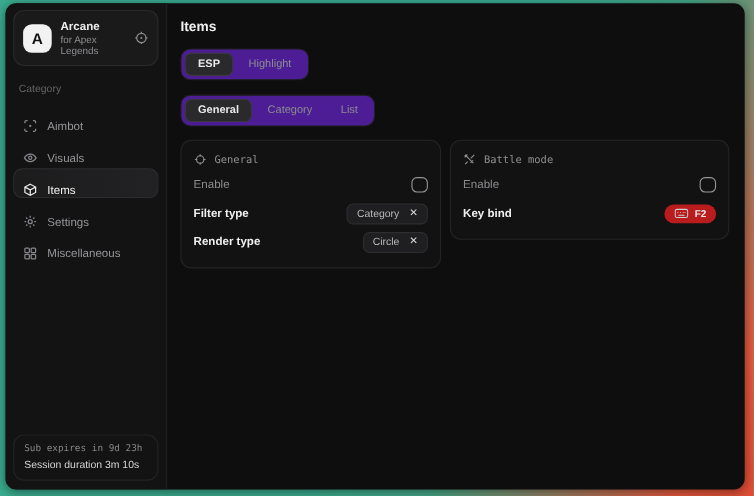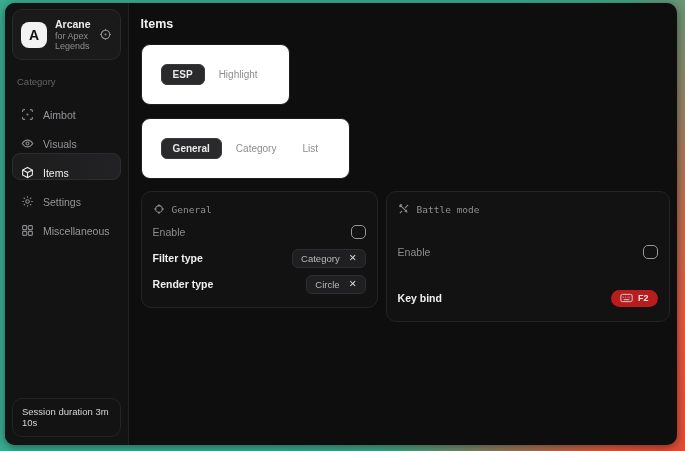--- a/index.html
+++ b/index.html
@@ -49,34 +49,34 @@
     margin-top:auto; border:1px solid #242426; border-radius:10px;
     padding:7px 9px 8px; display:flex; flex-direction:column; gap:4px;
   }
   .expires { font-family:"DejaVu Sans Mono", monospace; font-size:8.5px; color:#86868a; }
   .session { font-size:9.5px; color:#d6d6d8; }
   
   .main { flex:1; padding:14px 14px 12px 12px; display:flex; flex-direction:column; }
   .page-title { color:#f1f1f1; font-size:12.5px; font-weight:bold; }
   .tab-group {
     margin-top:13px; align-self:flex-start; display:inline-flex; gap:2px;
-    background:#ffffff; border:1px solid #1e1e20; border-radius:9px; padding:19px;
+    background:#4c1d95; border:1px solid #1e1e20; border-radius:9px; padding:3px;
   }
   .tab {
     padding:4px 11px; font-size:10px; color:#8d8d90; border-radius:6px;
     border:1px solid transparent; cursor:pointer;
   }
   .tab.active { background:#2a2a2c; border:1px solid #39393b; color:#eaeaea; font-weight:bold; }
   .panels { margin-top:12px; display:flex; gap:8px; align-items:flex-start; }
   .panel {
     border:1px solid #242426; border-radius:10px; background:#121213;
     padding:9px 11px 10px; display:flex; flex-direction:column;
   }
   .panel.general { width:237px; }
-  .panel.battle { width:284px;gap:20px; }
+  .panel.battle { width:254px; }
   .panel-head {
     display:flex; align-items:center; gap:7px; color:#8f8f92;
     font-family:"DejaVu Sans Mono", monospace; font-size:9.5px; margin:2px 0 4px;
   }
   .panel-head .picon { display:flex; color:#8f8f92; }
   .row { display:flex; align-items:center; justify-content:space-between; height:26px; }
   .row-label { font-size:10.5px; color:#8d8d90; }
   .row-label.on { color:#f0f0f0; font-weight:bold; }
   .checkbox {
     width:15px; height:14px; border:1.5px solid #97979a; border-radius:5px;
@@ -163,20 +163,21 @@
               <rect x="9" y="2" width="5" height="5" rx="1"></rect>
             <rect x="2" y="9" width="5" height="5" rx="1"></rect>
               <rect x="9" y="9" width="5" height="5" rx="1"></rect>
           </svg>
         </span>
         <span>Miscellaneous</span>
       </div>
     </nav>
 
     <div class="side-footer">
+      <span class="expires">Sub expires in 9d 23h</span>
       <span class="session">Session duration 3m 10s</span>
     </div>
   </aside>
 
   <section class="main">
     <h1 class="page-title">Items</h1>
 
     <div class="tab-group">
       <div class="tab active">ESP</div>
       <div class="tab">Highlight</div>

